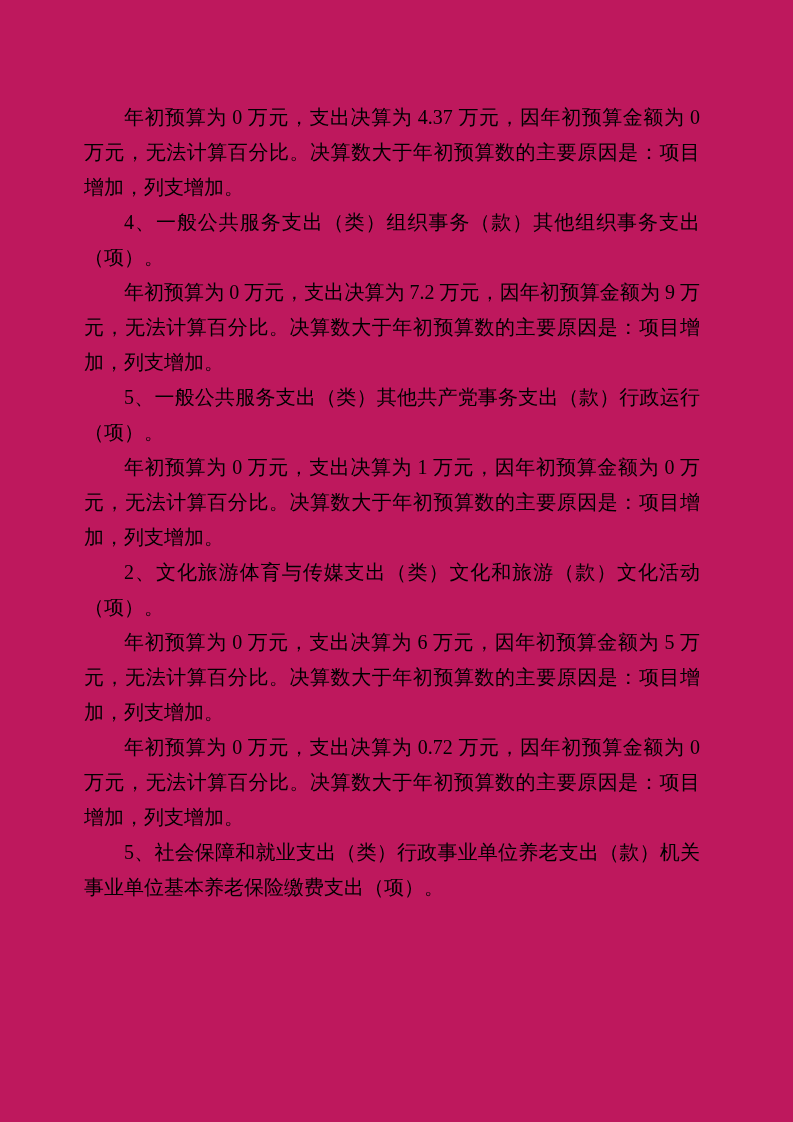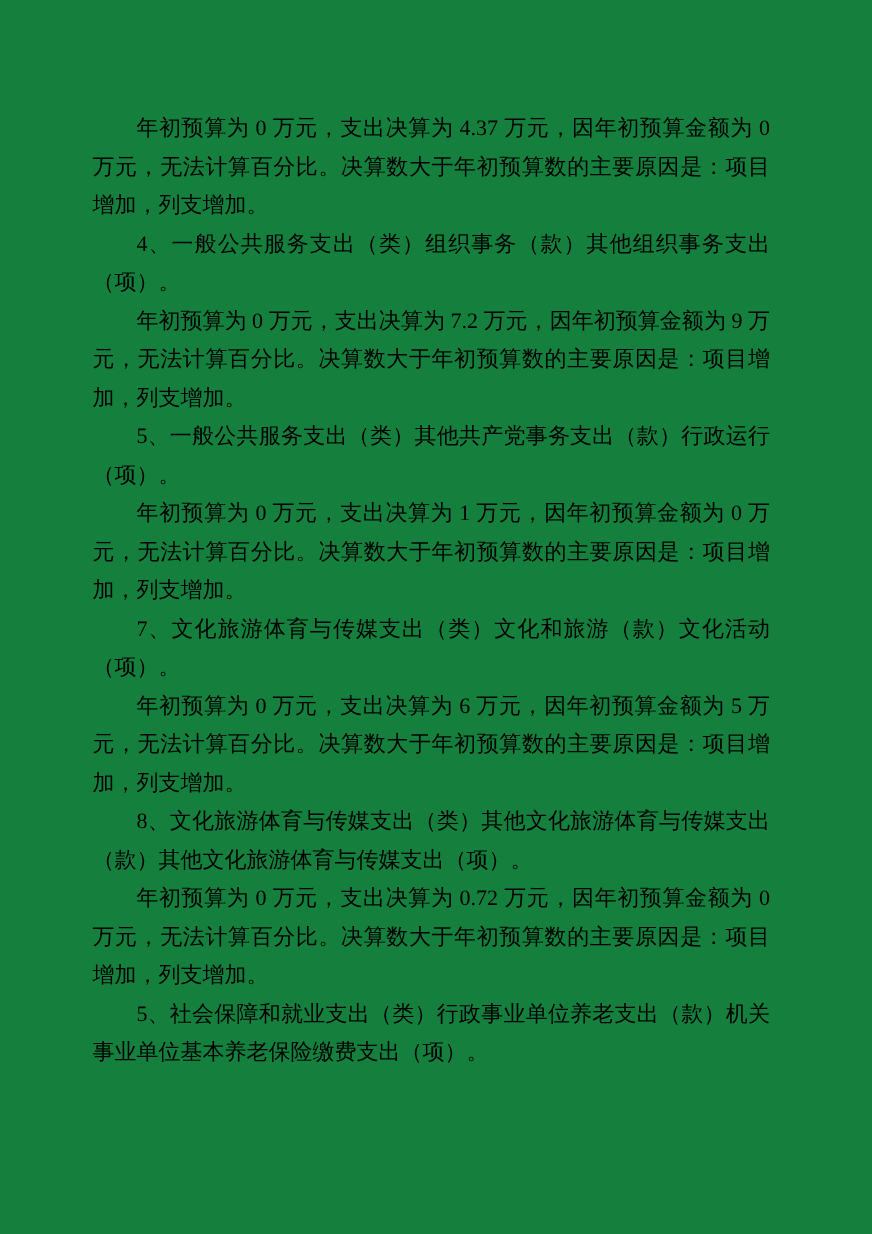--- a/index.html
+++ b/index.html
@@ -5,21 +5,21 @@
   html, body {
     margin: 0;
     padding: 0;
     background: #ffffff;
   }
   .page {
     position: relative;
     width: 793px;
     height: 1122px;
     margin: 0 auto;
-    background: #15803d;
+    background: #be185d;
     box-sizing: border-box;
     padding: 100px 93px 0 84px;
     overflow: hidden;
   }
   .doc-body {
     color: #000000;
     font-family: "Liberation Serif", "DejaVu Serif", serif;
     font-size: 20px;
     line-height: 35px;
     text-align: justify;
@@ -35,19 +35,18 @@
 </head>
 <body>
 
 <div class="page">
   <div class="doc-body">
     <p class="para">年初预算为 0 万元，支出决算为 4.37 万元，因年初预算金额为 0 万元，无法计算百分比。决算数大于年初预算数的主要原因是：项目增加，列支增加。</p>
     <p class="para">4、一般公共服务支出（类）组织事务（款）其他组织事务支出（项）。</p>
     <p class="para">年初预算为 0 万元，支出决算为 7.2 万元，因年初预算金额为 9 万元，无法计算百分比。决算数大于年初预算数的主要原因是：项目增加，列支增加。</p>
     <p class="para">5、一般公共服务支出（类）其他共产党事务支出（款）行政运行（项）。</p>
     <p class="para">年初预算为 0 万元，支出决算为 1 万元，因年初预算金额为 0 万元，无法计算百分比。决算数大于年初预算数的主要原因是：项目增加，列支增加。</p>
-    <p class="para">7、文化旅游体育与传媒支出（类）文化和旅游（款）文化活动（项）。</p>
+    <p class="para">2、文化旅游体育与传媒支出（类）文化和旅游（款）文化活动（项）。</p>
     <p class="para">年初预算为 0 万元，支出决算为 6 万元，因年初预算金额为 5 万元，无法计算百分比。决算数大于年初预算数的主要原因是：项目增加，列支增加。</p>
-    <p class="para">8、文化旅游体育与传媒支出（类）其他文化旅游体育与传媒支出（款）其他文化旅游体育与传媒支出（项）。</p>
     <p class="para">年初预算为 0 万元，支出决算为 0.72 万元，因年初预算金额为 0 万元，无法计算百分比。决算数大于年初预算数的主要原因是：项目增加，列支增加。</p>
     <p class="para">5、社会保障和就业支出（类）行政事业单位养老支出（款）机关事业单位基本养老保险缴费支出（项）。</p>
   </div>
 </div>
 
 </body></html>

